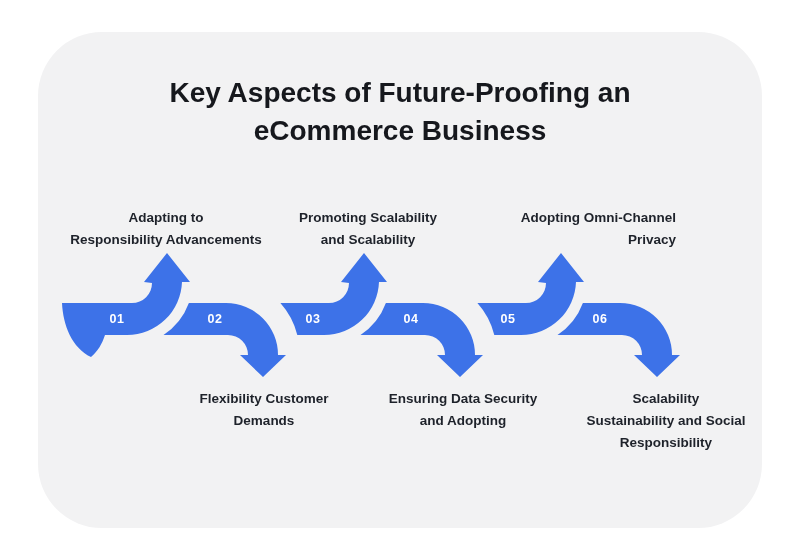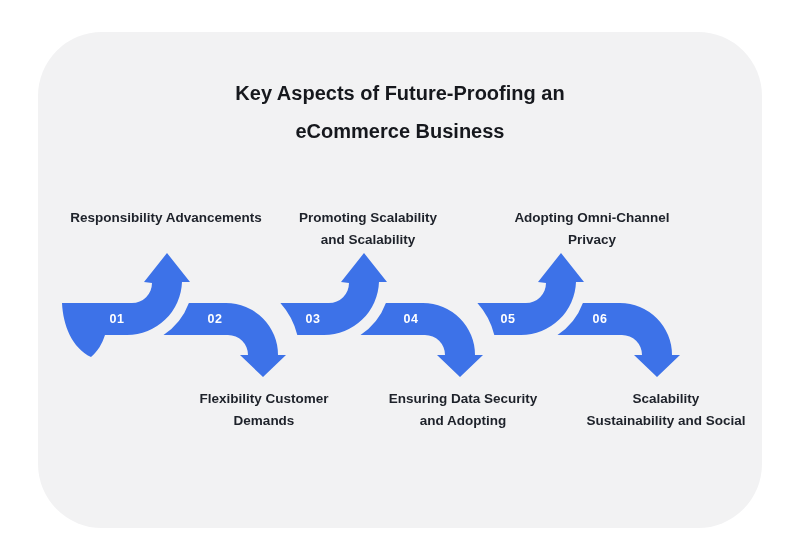--- a/index.html
+++ b/index.html
@@ -15,21 +15,21 @@
     position:absolute;
     left:38px;top:32px;width:724px;height:496px;
     background:#F2F2F3;
     border-radius:64px;
   }
   .title{
     position:absolute;
     left:38px;top:74px;width:724px;
     text-align:center;
     color:#16181D;
-    font-size:20px;font-weight:700;
+    font-size:28px;font-weight:700;
     line-height:38px;
   }
   .ribbon-svg{position:absolute;left:0;top:0;}
   .ribbon-svg path{fill:#3D72E8;}
   .ribbon-svg text{
     fill:#FFFFFF;
     font-family:"Liberation Sans",sans-serif;
     font-size:12.5px;font-weight:700;
     letter-spacing:0.5px;
     text-anchor:middle;
@@ -80,37 +80,39 @@
 
     <text x="117" y="323">01</text>
     <text x="215" y="323">02</text>
     <text x="313" y="323">03</text>
     <text x="411" y="323">04</text>
     <text x="508" y="323">05</text>
     <text x="600" y="323">06</text>
   </svg>
 
   <div class="step-label lbl-top" style="left:56px;">
+    <span>Adapting to</span>
     <span>Responsibility Advancements</span>
   </div>
   <div class="step-label lbl-top" style="left:258px;">
     <span>Promoting Scalability</span>
     <span>and Scalability</span>
   </div>
-  <div class="step-label lbl-top" style="left:482px;">
+  <div class="step-label lbl-top" style="left:456px;text-align:right;">
     <span>Adopting Omni-Channel</span>
     <span>Privacy</span>
   </div>
 
   <div class="step-label lbl-bottom" style="left:154px;">
     <span>Flexibility Customer</span>
     <span>Demands</span>
   </div>
   <div class="step-label lbl-bottom" style="left:353px;">
     <span>Ensuring Data Security</span>
     <span>and Adopting</span>
   </div>
   <div class="step-label lbl-bottom" style="left:556px;">
     <span>Scalability</span>
     <span>Sustainability and Social</span>
+    <span>Responsibility</span>
   </div>
 
 </div>
 
 </body></html>

